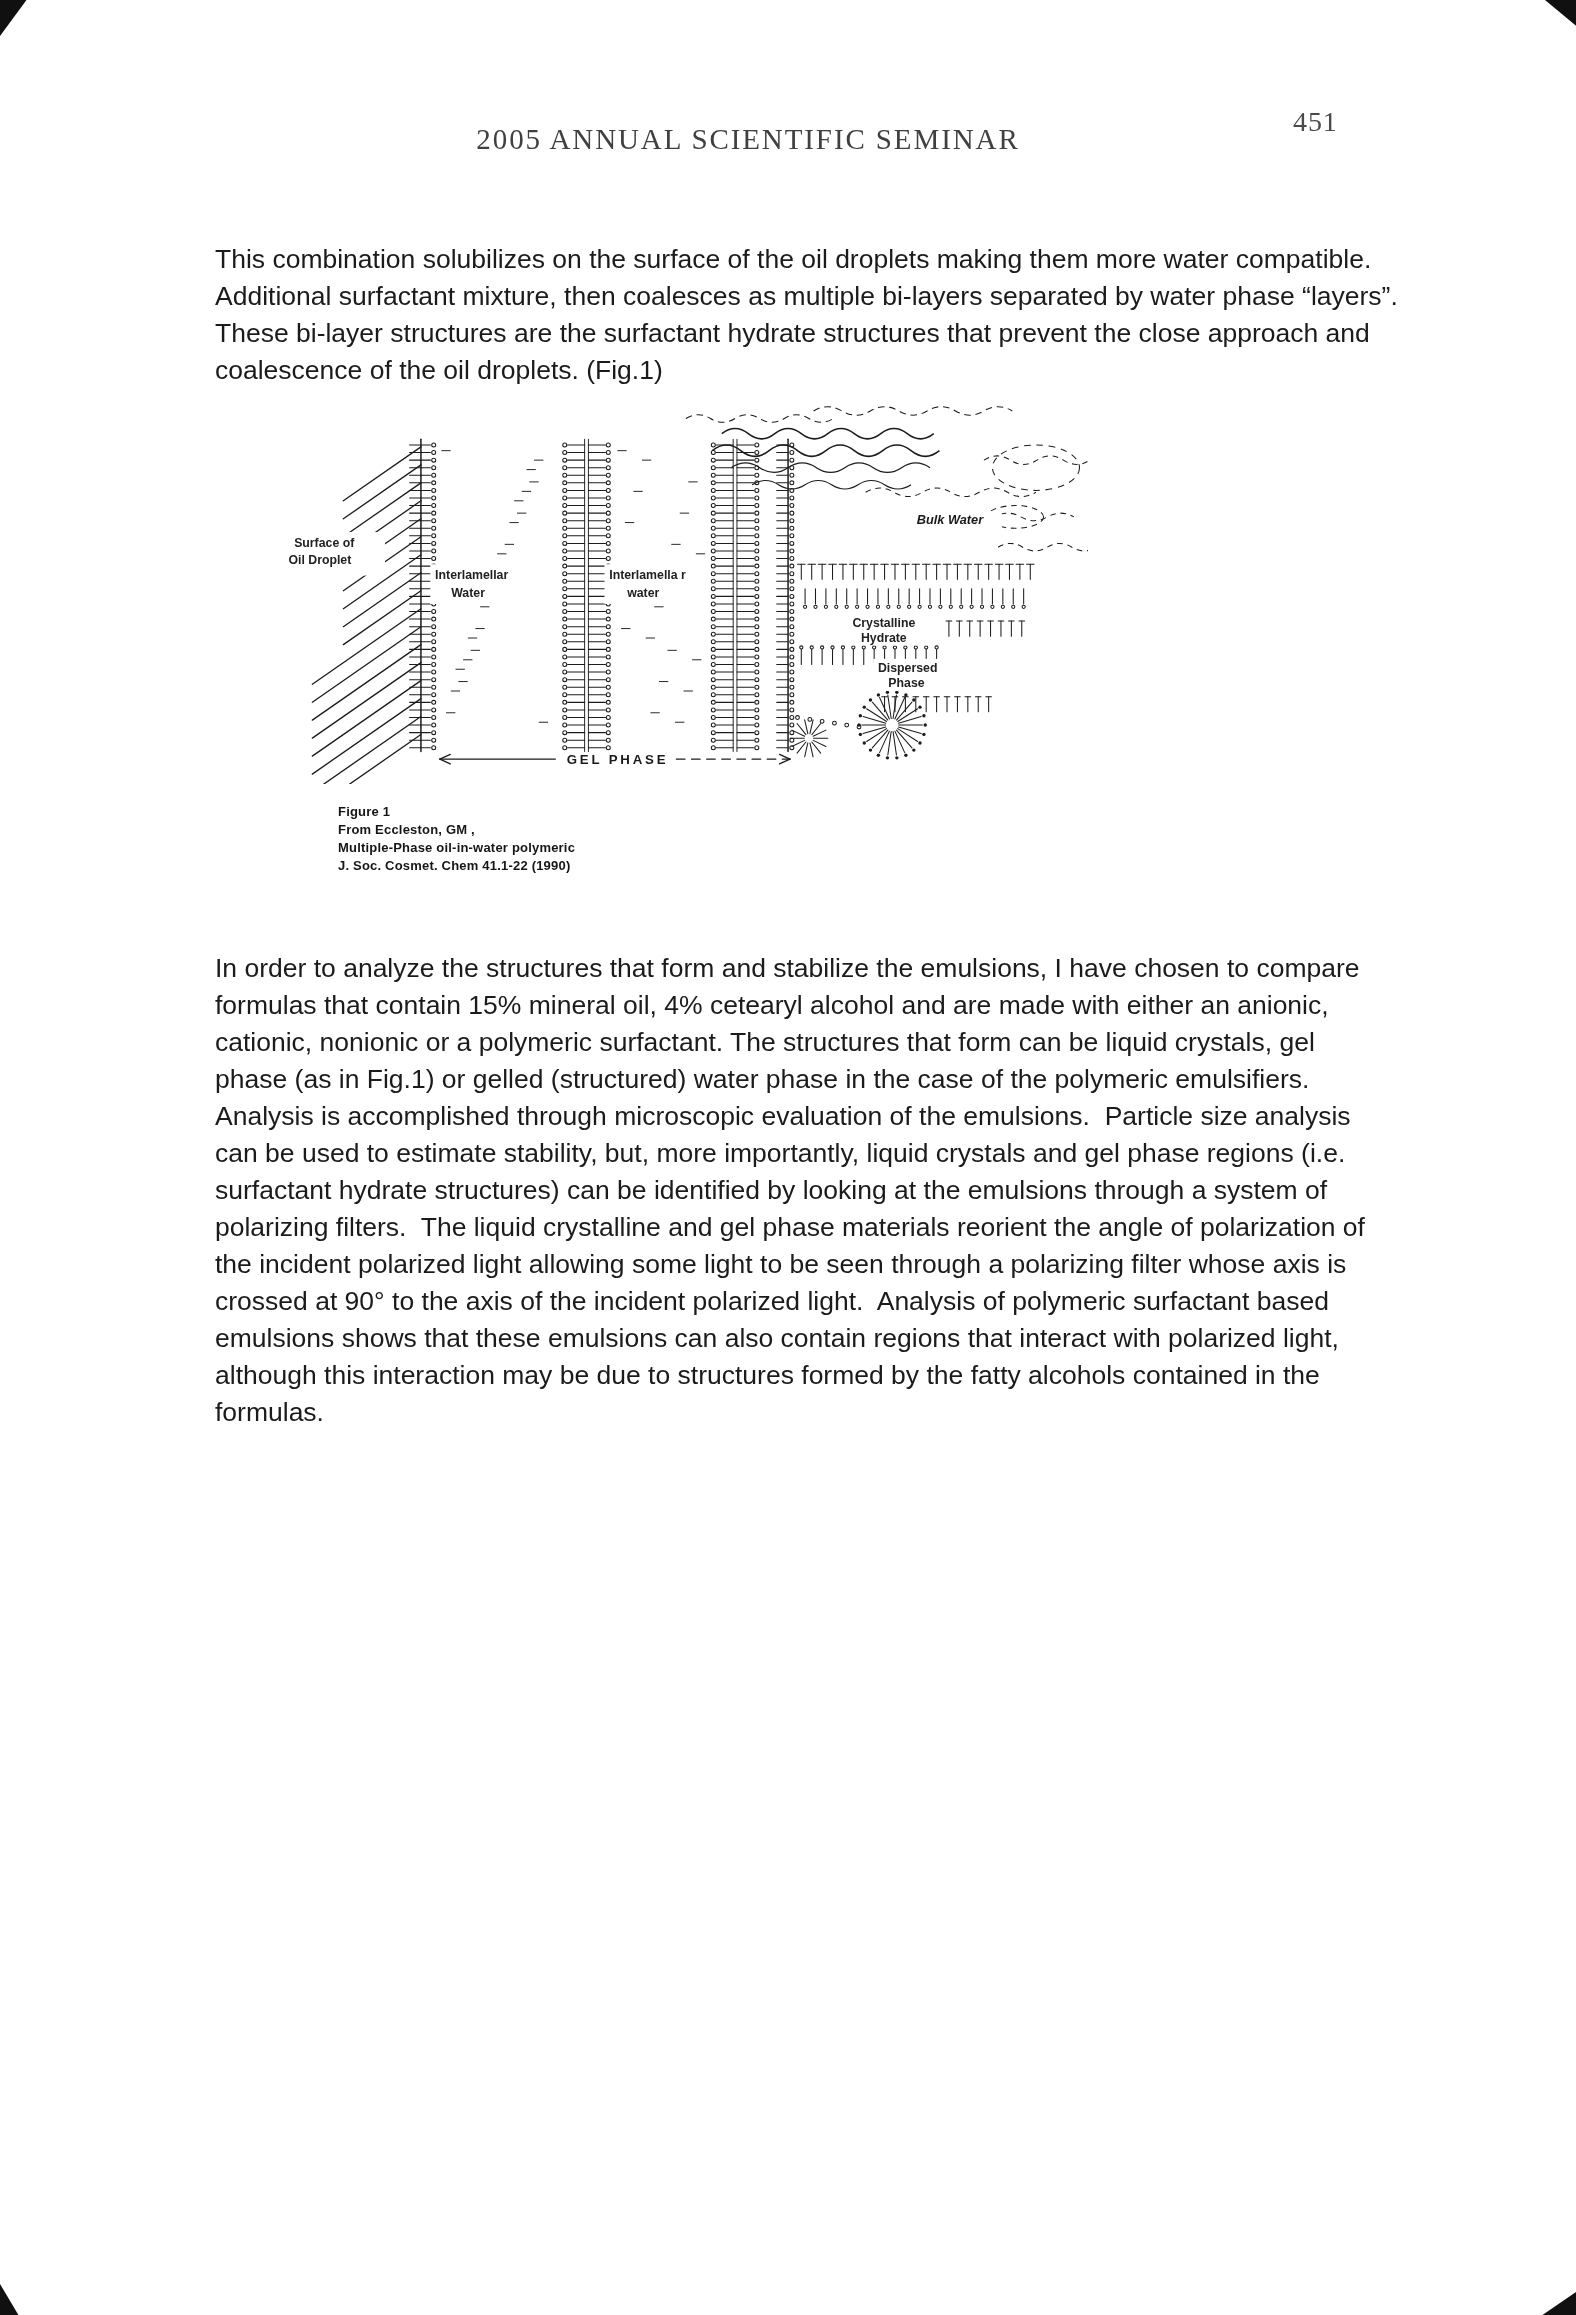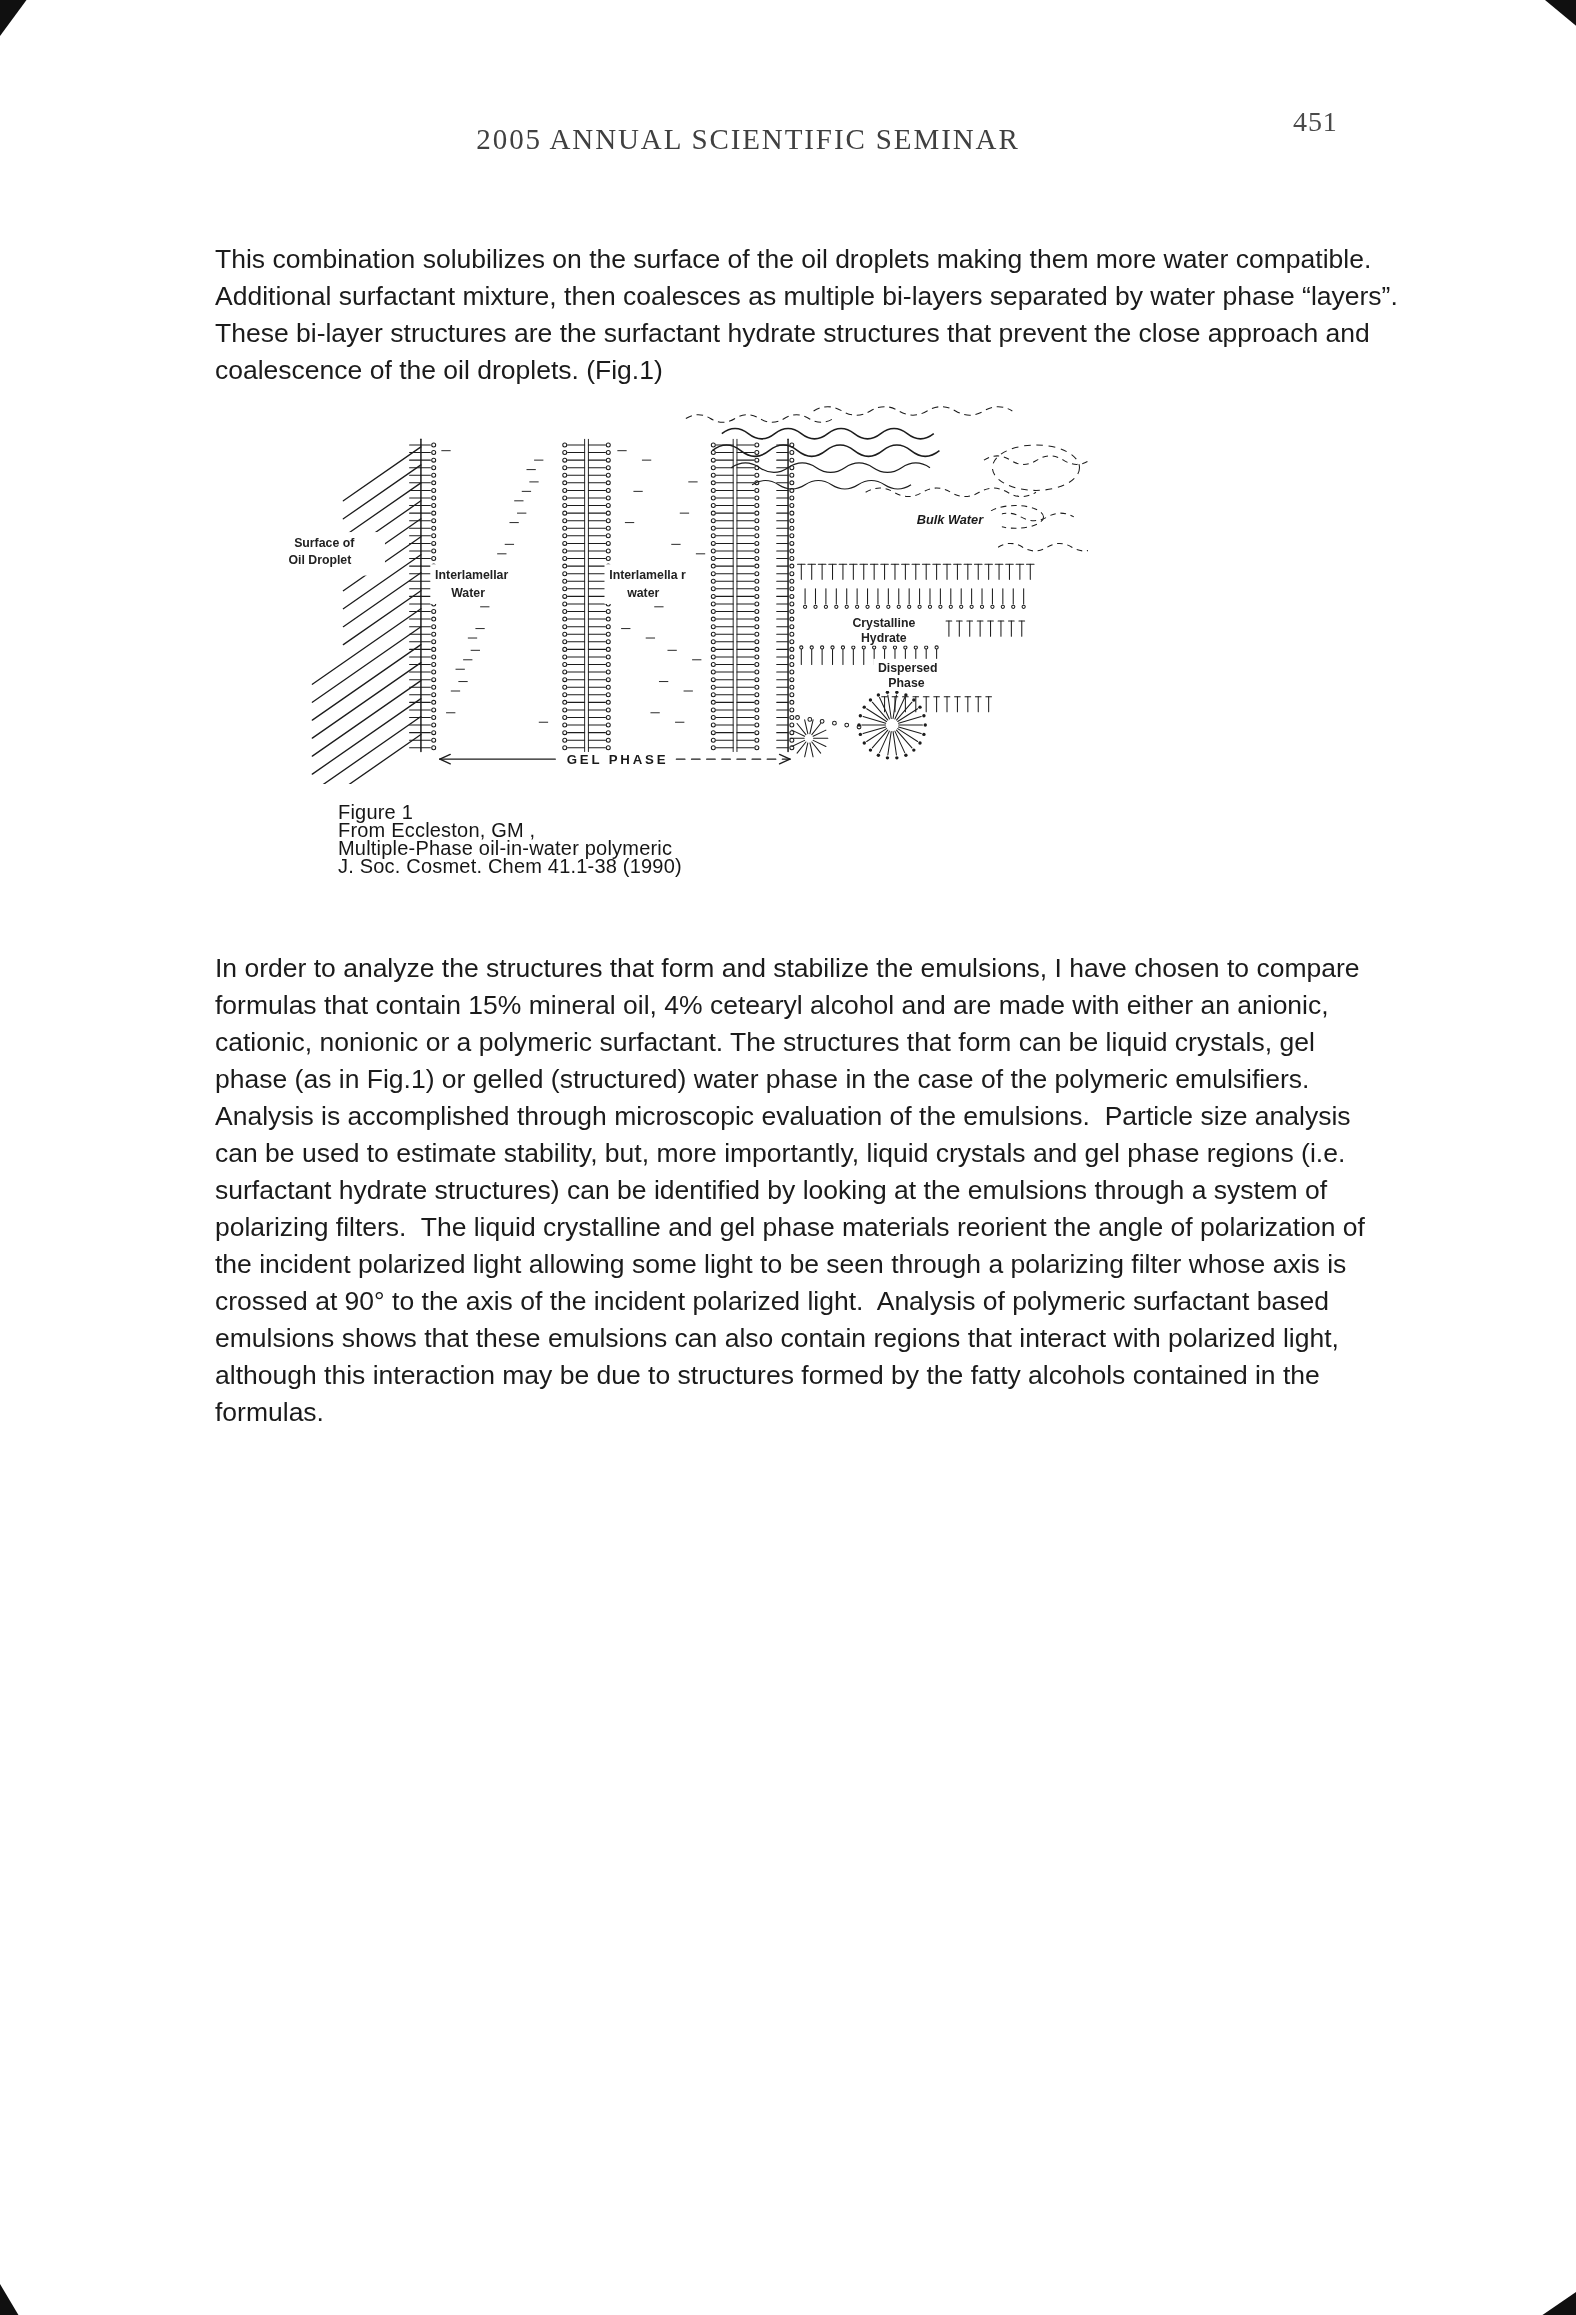--- a/index.html
+++ b/index.html
@@ -20,21 +20,21 @@
   .figure-wrap svg{display:block;width:809px;height:379px;}
 
   .flbl{font-family:"Liberation Sans",sans-serif;font-size:13px;font-weight:bold;fill:#222;}
   .flbl-b{font-family:"Liberation Sans",sans-serif;font-size:13.5px;font-weight:bold;
         font-style:italic;fill:#1a1a1a;}
   .flbl-gel{font-family:"Liberation Sans",sans-serif;font-size:14px;font-weight:bold;
         letter-spacing:3px;fill:#1a1a1a;}
   .lbl-bg{fill:#ffffff;}
 
   .caption{position:absolute;left:338px;top:803px;font-family:"Liberation Sans",sans-serif;
-        font-size:20px;font-weight:normal;color:#161616;line-height:18px;letter-spacing:0.2px;}
+        font-size:13px;font-weight:bold;color:#161616;line-height:18px;letter-spacing:0.2px;}
 
   .artifact{position:absolute;background:#101010;}
   .a-tl{left:0;top:0;width:26.5px;height:36px;clip-path:polygon(0 0,100% 0,0 100%);}
   .a-tr{right:0;top:0;width:32px;height:26.5px;clip-path:polygon(0 0,100% 0,100% 100%);}
   .a-bl{left:0;bottom:0;width:19px;height:32px;clip-path:polygon(0 0,0 100%,100% 100%);}
   .a-br{right:0;bottom:0;width:36px;height:24.6px;clip-path:polygon(100% 0,100% 100%,0 100%);}
 </style>
 </head>
 <body>
 
@@ -913,21 +913,21 @@
 
         <text class="flbl-gel" x="304" y="379">GEL PHASE</text>
       </g>
     </svg>
   </div>
 
   <div class="caption">
     <div>Figure 1</div>
     <div>From Eccleston, GM ,</div>
     <div>Multiple-Phase oil-in-water polymeric</div>
-    <div>J. Soc. Cosmet. Chem 41.1-38 (1990)</div>
+    <div>J. Soc. Cosmet. Chem 41.1-22 (1990)</div>
   </div>
 
   <div class="text-block">
     <p class="body-text">In order to analyze the structures that form and stabilize the emulsions, I have chosen to compare formulas that contain 15% mineral oil, 4% cetearyl alcohol and are made with either an anionic, cationic, nonionic or a polymeric surfactant. The structures that form can be liquid crystals, gel phase (as in Fig.1) or gelled (structured) water phase in the case of the polymeric emulsifiers.  Analysis is accomplished through microscopic evaluation of the emulsions.  Particle size analysis can be used to estimate stability, but, more importantly, liquid crystals and gel phase regions (i.e. surfactant hydrate structures) can be identified by looking at the emulsions through a system of polarizing filters.  The liquid crystalline and gel phase materials reorient the angle of polarization of the incident polarized light allowing some light to be seen through a polarizing filter whose axis is crossed at 90° to the axis of the incident polarized light.  Analysis of polymeric surfactant based emulsions shows that these emulsions can also contain regions that interact with polarized light, although this interaction may be due to structures formed by the fatty alcohols contained in the formulas.</p>
   </div>
 
   <div class="artifact a-tl"></div>
   <div class="artifact a-tr"></div>
   <div class="artifact a-bl"></div>
   <div class="artifact a-br"></div>

